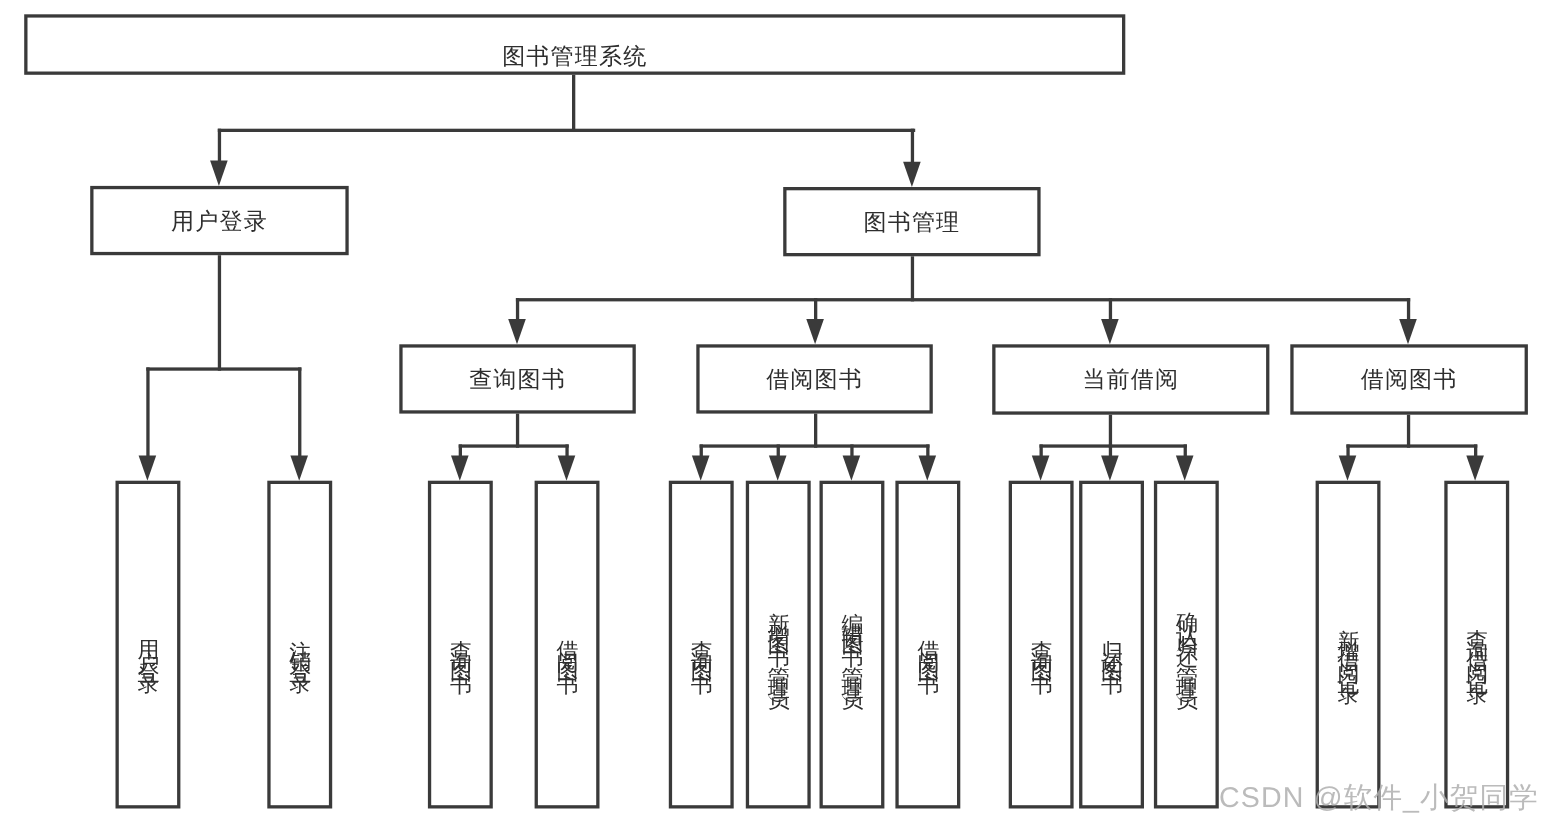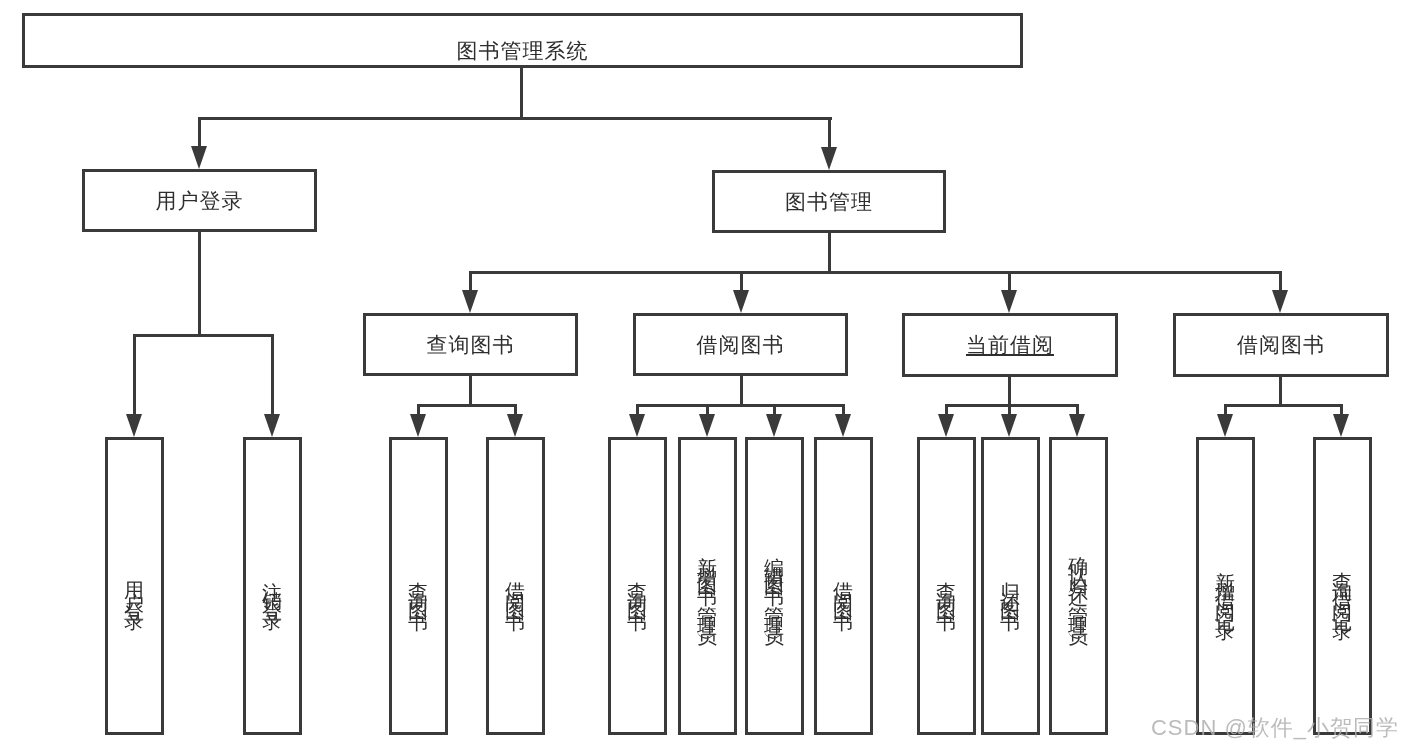--- a/index.html
+++ b/index.html
@@ -53,21 +53,21 @@
     width: 0;
     height: 0;
     border-left: 8px solid transparent;
     border-right: 8px solid transparent;
     border-top: 23px solid #3a3a3a;
   }
   .watermark {
     position: absolute;
     right: 6px;
     bottom: 4px;
-    font-size: 22px;
+    font-size: 26px;
     color: rgba(175, 175, 175, 0.85);
     letter-spacing: 1px;
     z-index: 10;
     pointer-events: none;
   }
 </style>
 </head>
 <body>
 
 <div class="canvas">
@@ -107,21 +107,21 @@
   <div class="arrow" style="left:1001px; top:290px;"></div>
   <div class="line" style="left:1279px; top:271px; width:3px; height:21px;"></div>
   <div class="arrow" style="left:1272px; top:290px;"></div>
 
   <div class="node" style="left:363px; top:313px; width:215px; height:63px;">
     <span>查询图书</span>
   </div>
   <div class="node" style="left:633px; top:313px; width:215px; height:63px;">
     <span>借阅图书</span>
   </div>
-  <div class="node" style="left:902px; top:313px; width:216px; height:64px;text-decoration:underline;">
+  <div class="node" style="left:902px; top:313px; width:252px; height:64px;">
     <span>当前借阅</span>
   </div>
   <div class="node" style="left:1173px; top:313px; width:216px; height:64px;">
     <span>借阅图书</span>
   </div>
 
   <div class="line" style="left:469px; top:376px; width:3px; height:31px;"></div>
   <div class="line" style="left:417px; top:404px; width:100px; height:3px;"></div>
   <div class="line" style="left:417px; top:404px; width:3px; height:14px;"></div>
   <div class="arrow" style="left:410px; top:414px;"></div>

